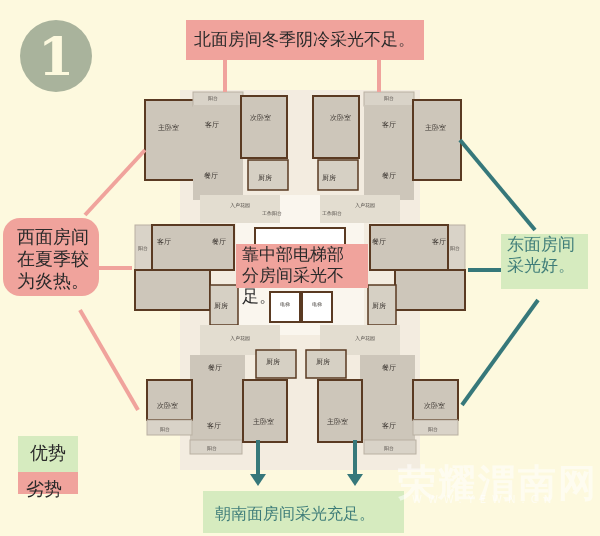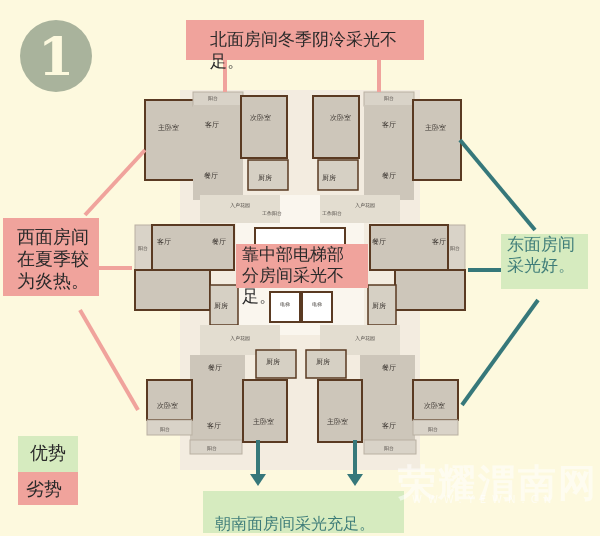--- a/index.html
+++ b/index.html
@@ -155,27 +155,27 @@
     <line x1="468" y1="270" x2="502" y2="270" stroke="#36787a" stroke-width="4"></line>
     <line x1="538" y1="300" x2="462" y2="405" stroke="#36787a" stroke-width="4"></line>
 
     <rect x="256" y="440" width="4" height="36" fill="#36787a"></rect>
     <polygon points="250,474 266,474 258,486" fill="#36787a"></polygon>
     <rect x="353" y="440" width="4" height="36" fill="#36787a"></rect>
     <polygon points="347,474 363,474 355,486" fill="#36787a"></polygon>
   </g>
 </svg>
 
-<div class="abs callout label-pink" style="left:186px; top:20px; width:238px; height:40px; padding:8px 0 0 24px; font-size:17px;">北面房间冬季阴冷采光不足。</div>
+<div class="abs callout label-pink" style="left:186px; top:20px; width:238px; height:40px; padding:8px 0 0 8px; font-size:17px;">北面房间冬季阴冷采光不足。</div>
 
-<div class="abs callout label-pink" style="left:3px; top:218px; width:95px; height:78px; padding:8px 8px 0 14px; width:96px; word-break:break-all;">西面房间在夏季较为炎热。</div>
+<div class="abs callout label-pink" style="left:3px; top:218px; width:95px; height:78px; padding:8px 8px 0 14px; width:96px; word-break:break-all;border-radius:17px;">西面房间在夏季较为炎热。</div>
 
 <div class="abs callout label-pink" style="left:236px; top:244px; width:132px; height:44px; padding:0 16px 0 6px; font-size:17px; line-height:21px; word-break:break-all;">靠中部电梯部分房间采光不足。</div>
 
 <div class="abs callout label-green" style="left:501px; top:234px; width:87px; height:55px; padding:0 0 0 6px; font-size:17px; line-height:21px; word-break:break-all;">东面房间采光好。</div>
 
-<div class="abs callout label-green" style="left:203px; top:491px; width:201px; height:42px; padding:22px 0 0 12px; font-size:16px;">朝南面房间采光充足。</div>
+<div class="abs callout label-green" style="left:203px; top:491px; width:201px; height:42px; padding:12px 0 0 12px; font-size:16px;">朝南面房间采光充足。</div>
 
 <div class="abs callout label-green" style="left:18px; top:436px; width:60px; height:48px; padding:6px 0 0 12px; color:#2a2a2a;">优势</div>
-<div class="abs callout label-pink" style="left:18px; top:472px; width:60px; height:33px; padding:6px 0 0 8px;">劣势</div>
+<div class="abs callout label-pink" style="left:18px; top:472px; width:60px; height:22px; padding:6px 0 0 8px;">劣势</div>
 
 <div class="abs watermark">荣耀渭南网</div>
 <div class="abs watermark-sub">WWW.YEWN.CN</div>
 
 </body></html>

